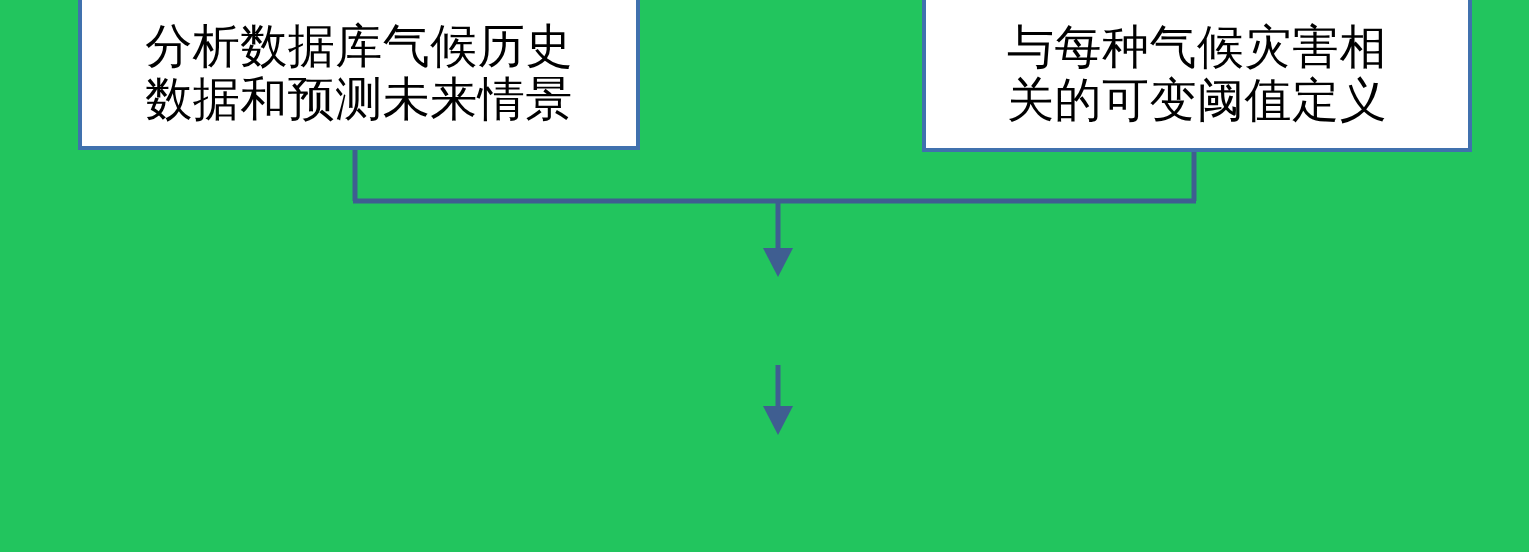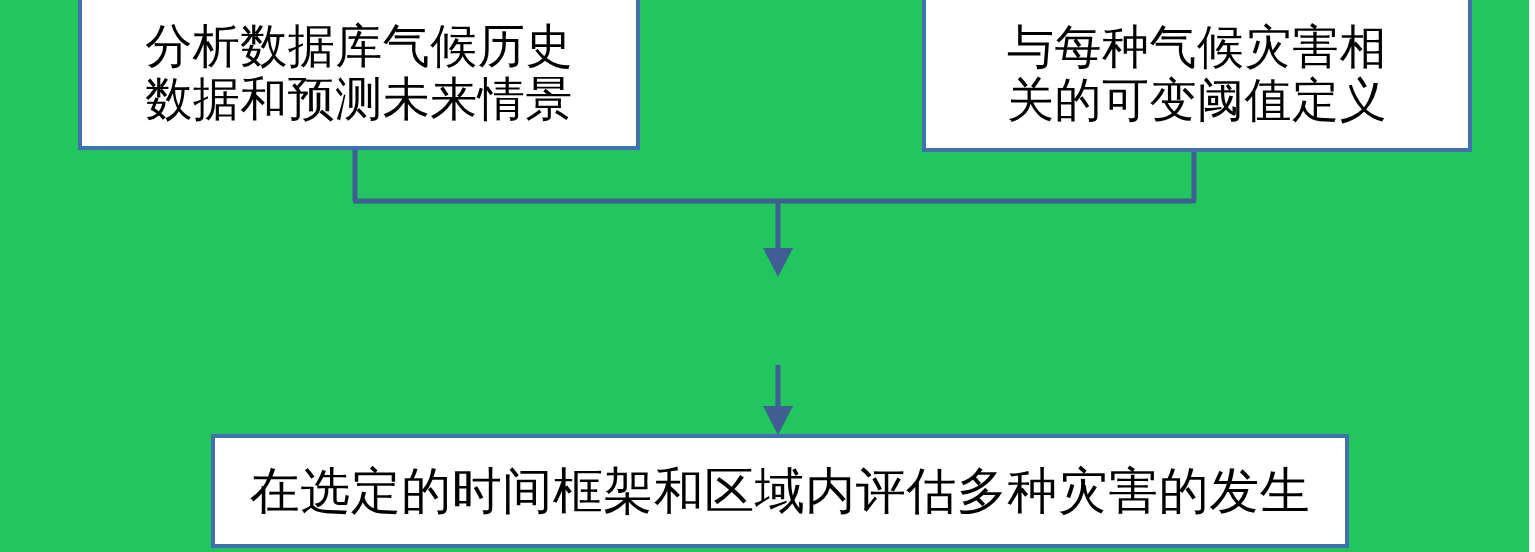--- a/index.html
+++ b/index.html
@@ -95,15 +95,14 @@
     <polygon class="arrow-head" points="763,406 793,406 778,435"></polygon>
   </svg>
 
   <div class="node" id="node-analyze">分析数据库气候历史
 数据和预测未来情景</div>
 
   <div class="node" id="node-threshold">与每种气候灾害相
 关的可变阈值定义</div>
 
 
-  <div class="node" id="node-assess">在选定的时间框架和区域内评估多种灾害的发生</div>
 
 </div>
 
 </body></html>

